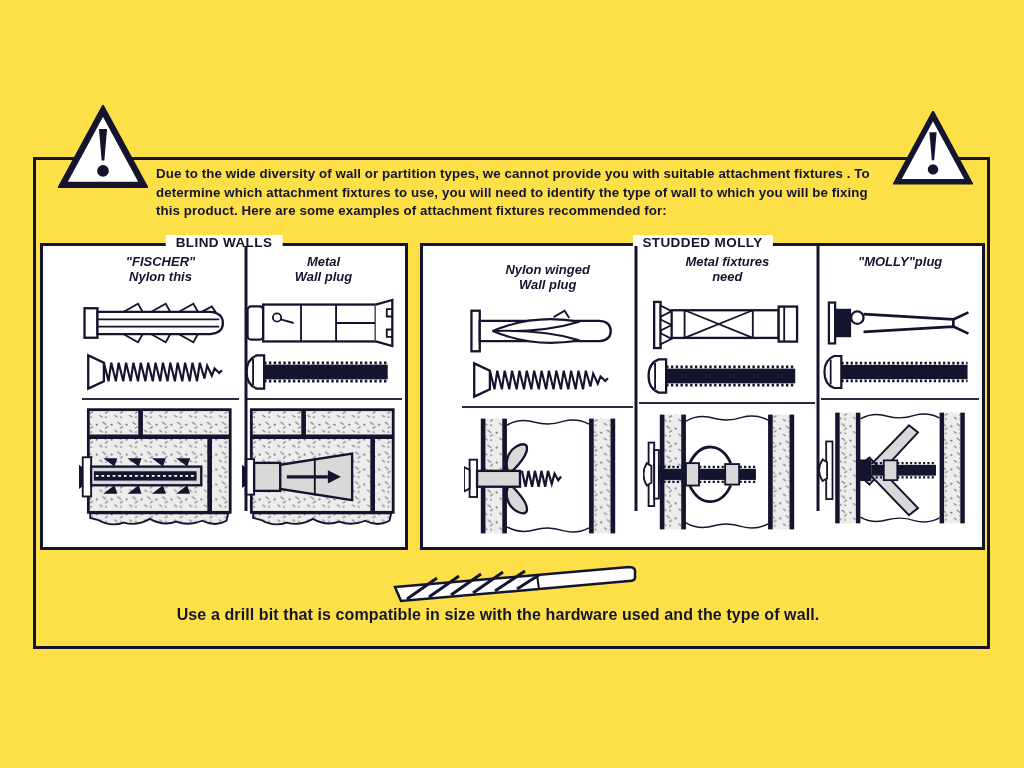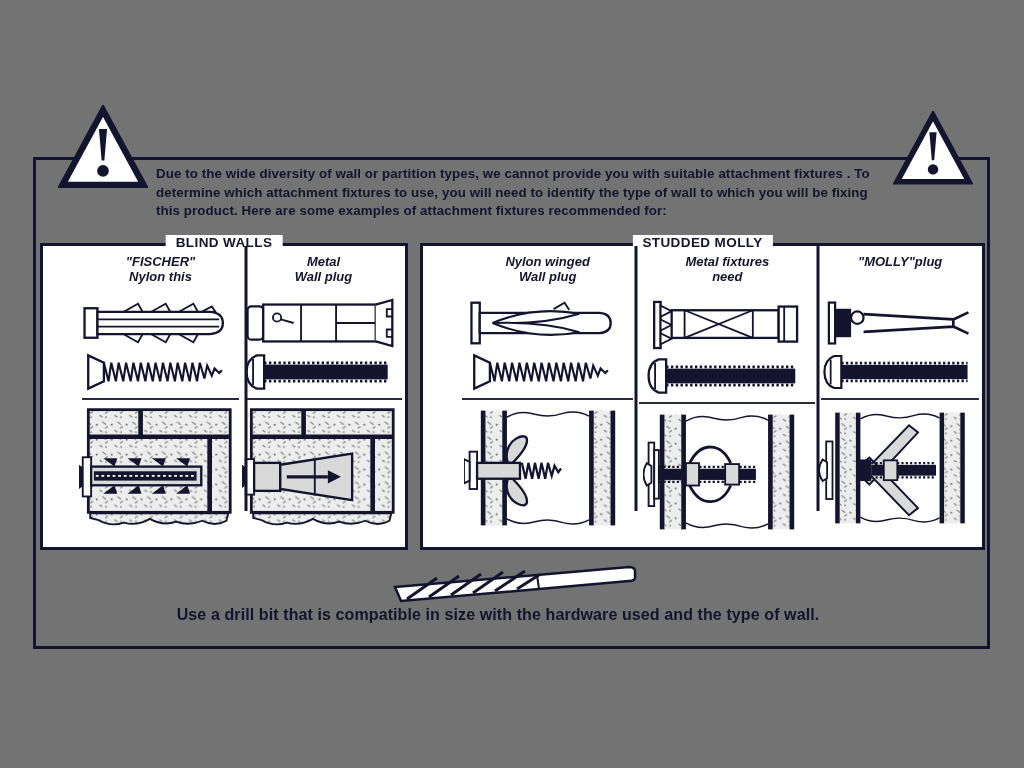--- a/index.html
+++ b/index.html
@@ -1,34 +1,34 @@
 <!DOCTYPE html>
 <html><head>
 <meta charset="utf-8">
 <style>
   * { margin:0; padding:0; box-sizing:border-box; }
   html,body { background:#fff; }
   body { font-family:"Liberation Sans", sans-serif; color:#14142e; }
-  .screen { position:relative; width:1024px; height:768px; background:#737373; overflow:hidden; }
+  .screen { position:relative; width:1024px; height:768px; background:#fde047; overflow:hidden; }
   .abs { position:absolute; }
 
   .page-border { left:33px; top:157px; width:957px; height:492px; border:3px solid #14142e; }
 
   .intro { left:156px; top:165px; width:734px; font-size:13.3px; font-weight:bold; line-height:18.5px; letter-spacing:0.1px; }
 
   .group { border:3px solid #14142e; background:#fff;padding-left:36px; }
   .group-blind   { left:40px;  top:243px; width:368px; height:307px; }
   .group-studded { left:420px; top:243px; width:565px; height:307px; }
   .legend { position:absolute; top:-11px; left:50%; transform:translateX(-50%);
             background:#fff; padding:0 10px; font-size:13.5px; font-weight:bold;
             letter-spacing:0.4px; white-space:nowrap; }
   .cols { position:relative; display:flex; width:100%; height:100%; }
   .col { text-align:center; padding-top:8px; overflow:hidden; }
   .group-blind .col   { flex:0 0 50%; }
-  .group-studded .c1  { flex:0 0 33.9%; }
+  .group-studded .c1  { flex:0 0 33.9%;margin-top:8px; }
   .group-studded .c2  { flex:0 0 34.8%; }
   .group-studded .c3  { flex:0 0 31.3%; }
   .vdiv { position:absolute; top:0; bottom:36px; width:3px; background:#14142e; transform:translateX(-1.5px); }
 
   .col-title { height:42px; font-size:13px; font-weight:bold; font-style:italic; line-height:15px; }
   .col-title div { min-height:15px; }
   .plug-svg    { display:block; margin:2px auto 0; }
   .screw-svg   { display:block; margin:3px auto 0; }
   .rule { border-top:2px solid #2a2a3e; margin:5px 3px 0; }
   .install-svg { display:block; margin:5px auto 0; }

